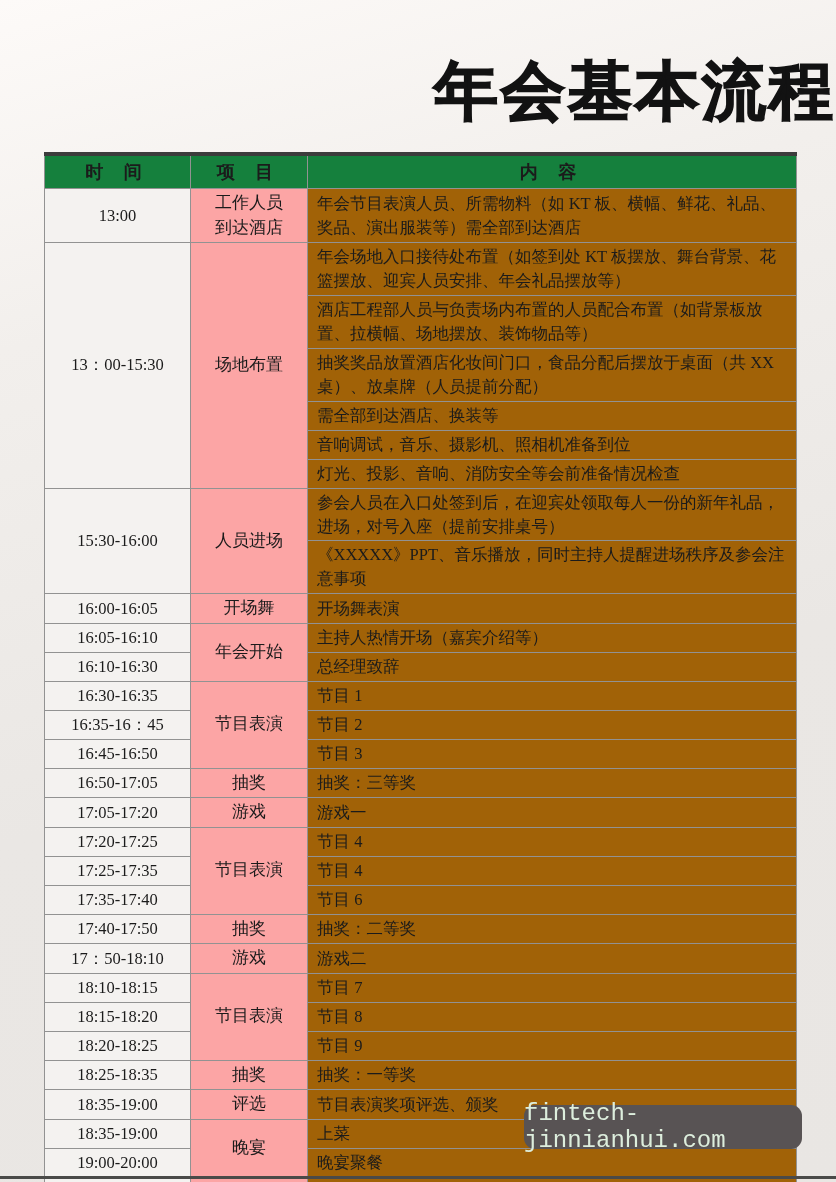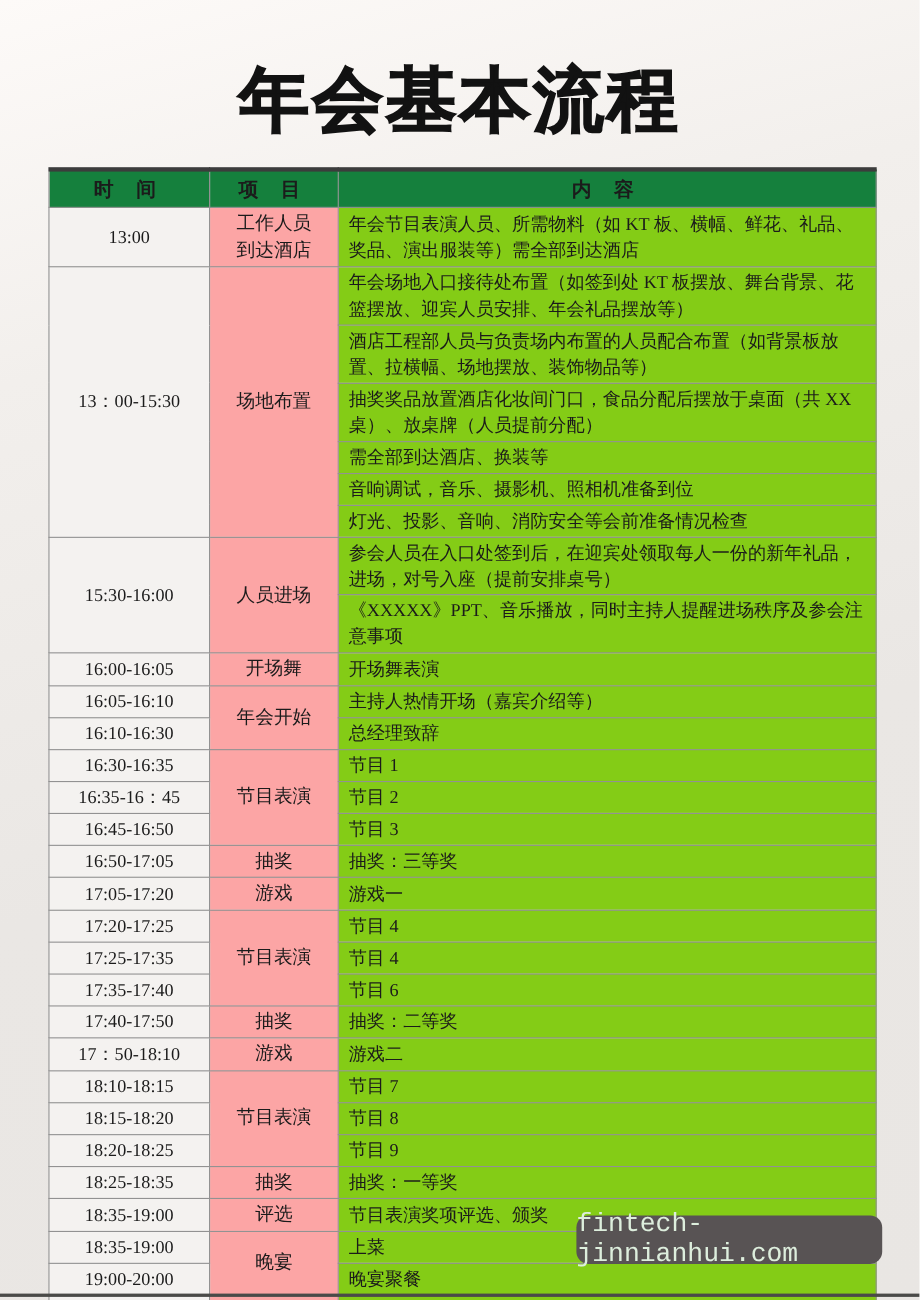--- a/index.html
+++ b/index.html
@@ -18,21 +18,21 @@
     width: 836px;
     height: 1182px;
     background: linear-gradient(165deg, #fdfaf8 0%, #f2efec 25%, #eae7e4 60%, #e9e6e3 100%);
   }
   .page-title {
     position: absolute;
     top: 48px;
     left: 0;
     width: 836px;
     margin: 0;
-    text-align: center;
+    text-align: right;
     font-family: "Liberation Sans", sans-serif;
     font-weight: 900;
     font-size: 64px;
     letter-spacing: 3px;
     color: #121212;
     -webkit-text-stroke: 1.5px #121212;
   }
   table.schedule {
     position: absolute;
     top: 152px;
@@ -73,21 +73,21 @@
   td.project {
     text-align: center;
     font-size: 17px;
     padding: 2px 4px;
     white-space: pre-line;
     background: #fca5a5;
   }
   td.content {
     text-align: left;
     padding: 2px 8px 2px 9px;
-    background: #84cc16;
+    background: #a16207;
   }
   .watermark {
     position: absolute;
     left: 524px;
     top: 1105px;
     width: 278px;
     height: 44px;
     background: #585354;
     border-radius: 11px;
     display: flex;

